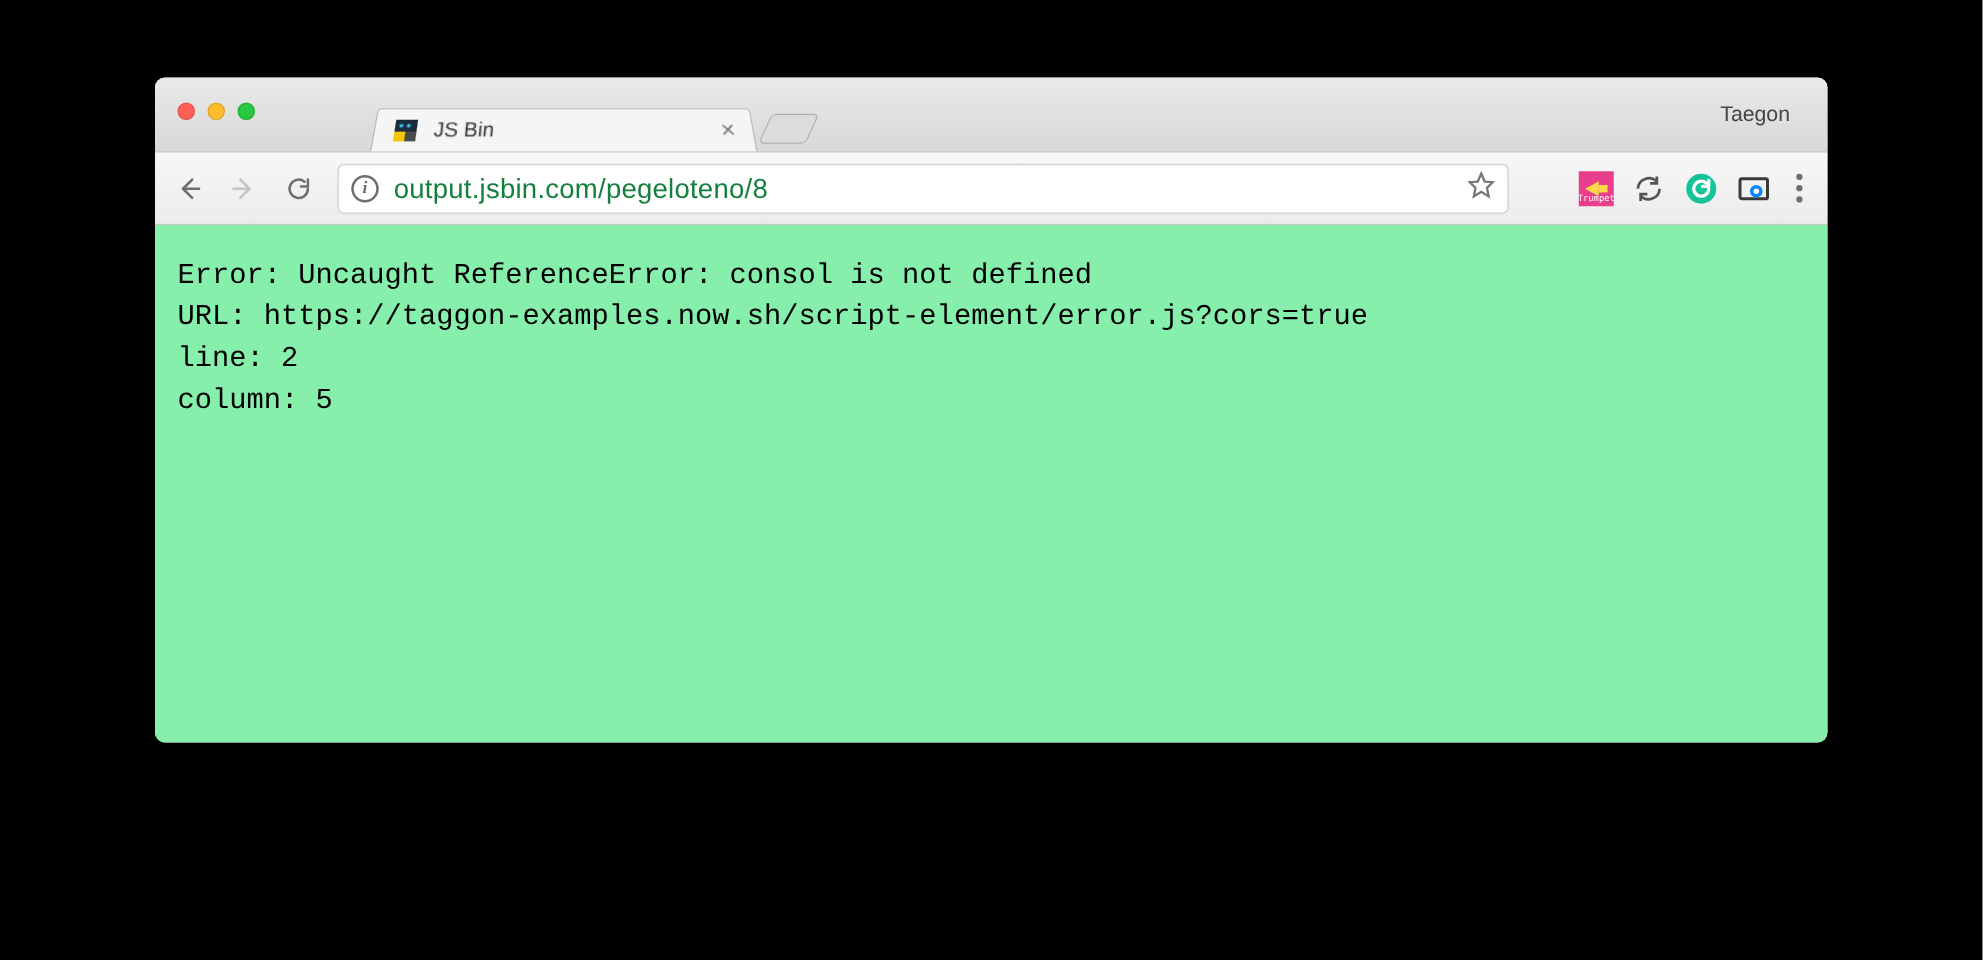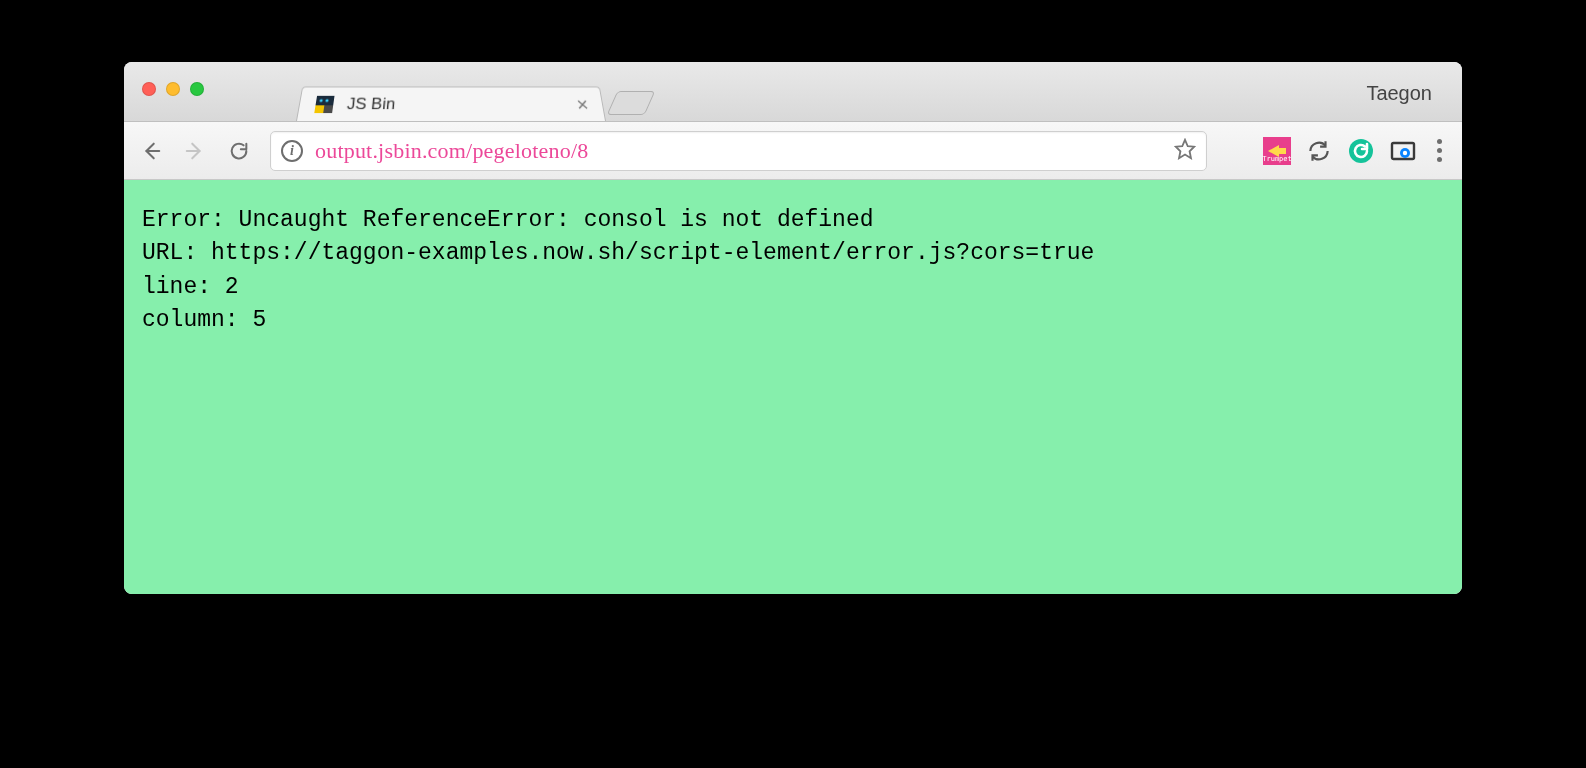--- a/index.html
+++ b/index.html
@@ -66,21 +66,21 @@
     .newtab {
       width: 38px; height: 24px;
       margin-left: 16px; margin-bottom: 6px;
       border: 1px solid #b0b0b0; border-radius:4px;
       background:#dcdcdc;
       transform: skewX(-24deg);
     }
 
     .profile-name {
       position:absolute; right: 30px; top: 20px;
-      font-size: 20px; color:#444;
+      font-size: 17px; color:#444;
     }
 
     
     .toolbar {
       height: 58px;
       background: linear-gradient(#f7f7f7,#ececec);
       border-bottom: 1px solid #c8c8c8;
       display:flex; align-items:center;
       padding: 0 14px; gap: 18px;
     }
@@ -89,21 +89,21 @@
     .nav-btn svg { width:22px; height:22px; }
 
     .omnibox {
       flex:1; height:40px;
       background:#fff; border:1px solid #cfcfcf; border-radius:5px;
       display:flex; align-items:center; padding: 0 10px;
       box-shadow: inset 0 1px 2px rgba(0,0,0,.06);
       gap:12px;
     }
     .site-info { width:22px; height:22px; border:2px solid #6e6e6e; border-radius:50%; display:flex; align-items:center; justify-content:center; font-family: Georgia, serif; font-style: italic; font-size:14px; color:#6e6e6e; font-weight:bold; }
-    .url { font-size: 22px; color:#ec4899; flex:1; outline:none; border:none; background:transparent; letter-spacing:.2px;font-family:Liberation Serif, serif; }
+    .url { font-size: 22px; color:#15803d; flex:1; outline:none; border:none; background:transparent; letter-spacing:.2px; }
     .star { color:#777; }
 
     .ext-row { display:flex; align-items:center; gap:14px; padding-left:6px;margin-left:32px; }
     .ext { width:28px; height:28px; display:flex; align-items:center; justify-content:center; }
     .ext svg { width:26px; height:26px; }
     .ext.pink { background:#e83e8c; color:#fff; font-size:7px; font-family:monospace; display:flex; align-items:flex-end; justify-content:center; padding-bottom:2px; }
     .ext.pink::before{ content:""; position:absolute; }
     .menu-dots { display:flex; flex-direction:column; gap:4px; padding:0 6px; }
     .menu-dots span { width:5px; height:5px; background:#6e6e6e; border-radius:50%; }
 

